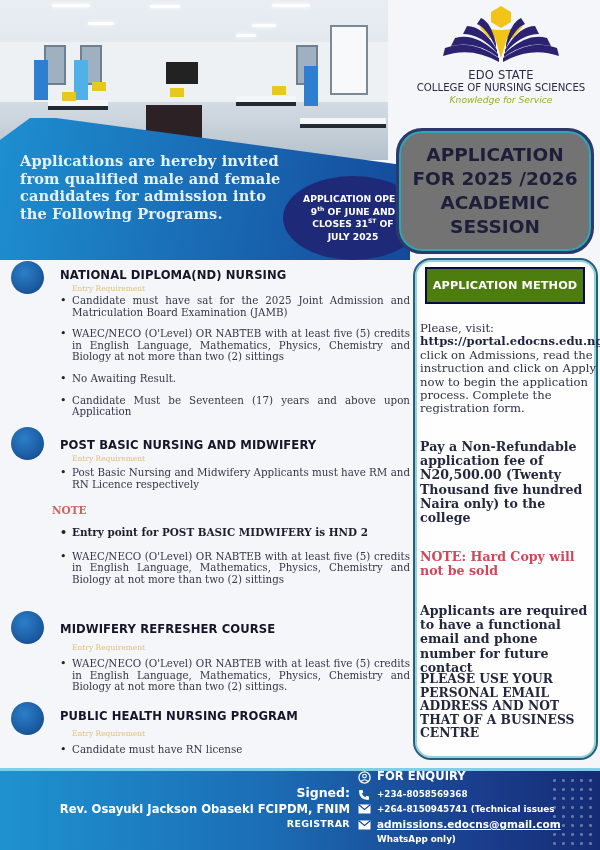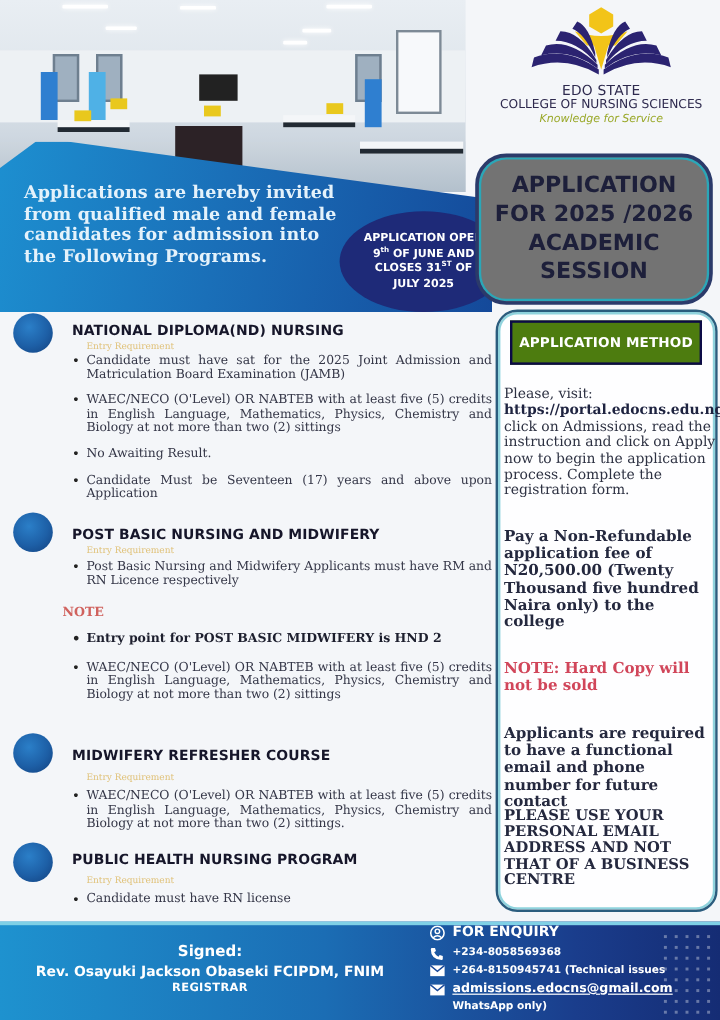--- a/index.html
+++ b/index.html
@@ -108,21 +108,21 @@
     background: linear-gradient(90deg, #1e92cf 0%, #1b6db4 45%, #1a3d8c 80%, #152c74 100%);
   }
   .footer::before {
     content: ""; position: absolute; left: 0; top: 0; width: 600px; height: 3px; background: #7fd0e6;
   }
   .dots {
     position: absolute; right: 6px; top: 8px; width: 44px; height: 70px;
     background-image: radial-gradient(circle, rgba(255,255,255,0.35) 1.3px, transparent 1.6px);
     background-size: 9px 9px;
   }
-  .sign { position: absolute; left: 0; top: 785px; width: 350px; text-align: center; color: #ffffff; font-family: "DejaVu Sans", sans-serif; font-weight: bold; }
+  .sign { position: absolute; left: 0; top: 785px; width: 350px; text-align: right; color: #ffffff; font-family: "DejaVu Sans", sans-serif; font-weight: bold; }
   .sign .s1 { font-size: 12.5px; line-height: 16px; }
   .sign .s2 { font-size: 11.6px; line-height: 16px; }
   .sign .s3 { font-size: 9.5px; line-height: 14px; letter-spacing: 0.3px; }
 
   .enq { position: absolute; left: 356px; top: 767px; width: 240px; color: #ffffff; font-family: "DejaVu Sans", sans-serif; }
   .enq .row { display: flex; align-items: flex-end; white-space: nowrap; }
   .enq .title { font-weight: bold; font-size: 11.6px; height: 16px; }
   .enq .small { font-size: 8.8px; font-weight: bold; line-height: 12.5px; }
   .enq .email { font-size: 10.5px; font-weight: bold; text-decoration: underline; line-height: 14px; }
   .enq .ic { display: inline-flex; width: 16px; height: 12px; margin-right: 5px; align-items: center; justify-content: center; }

